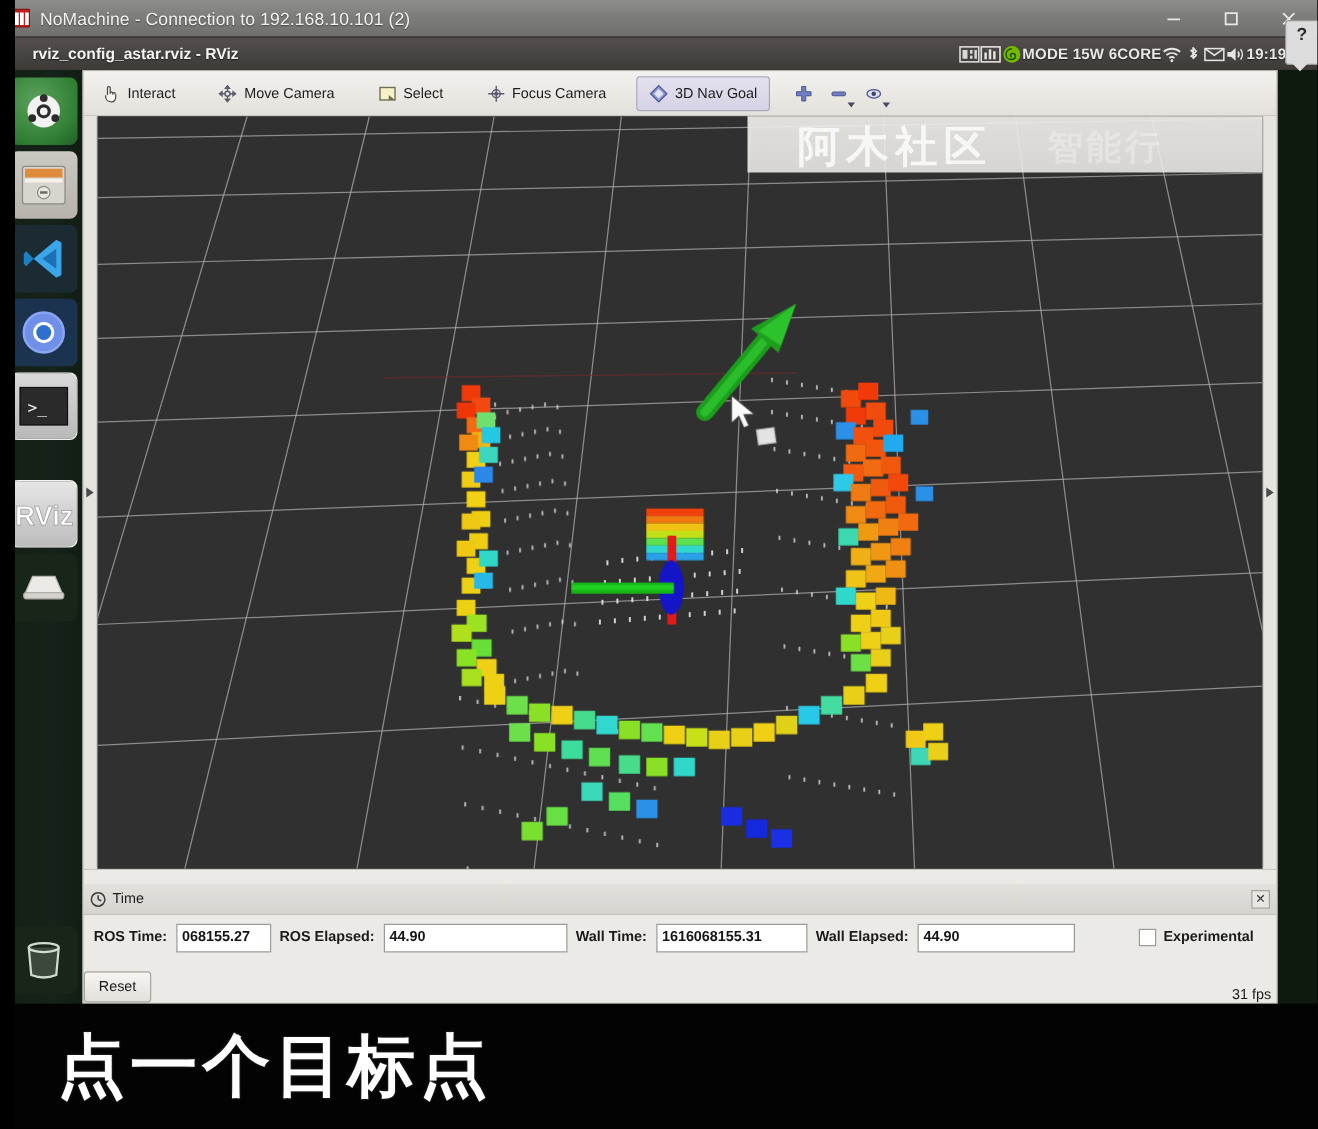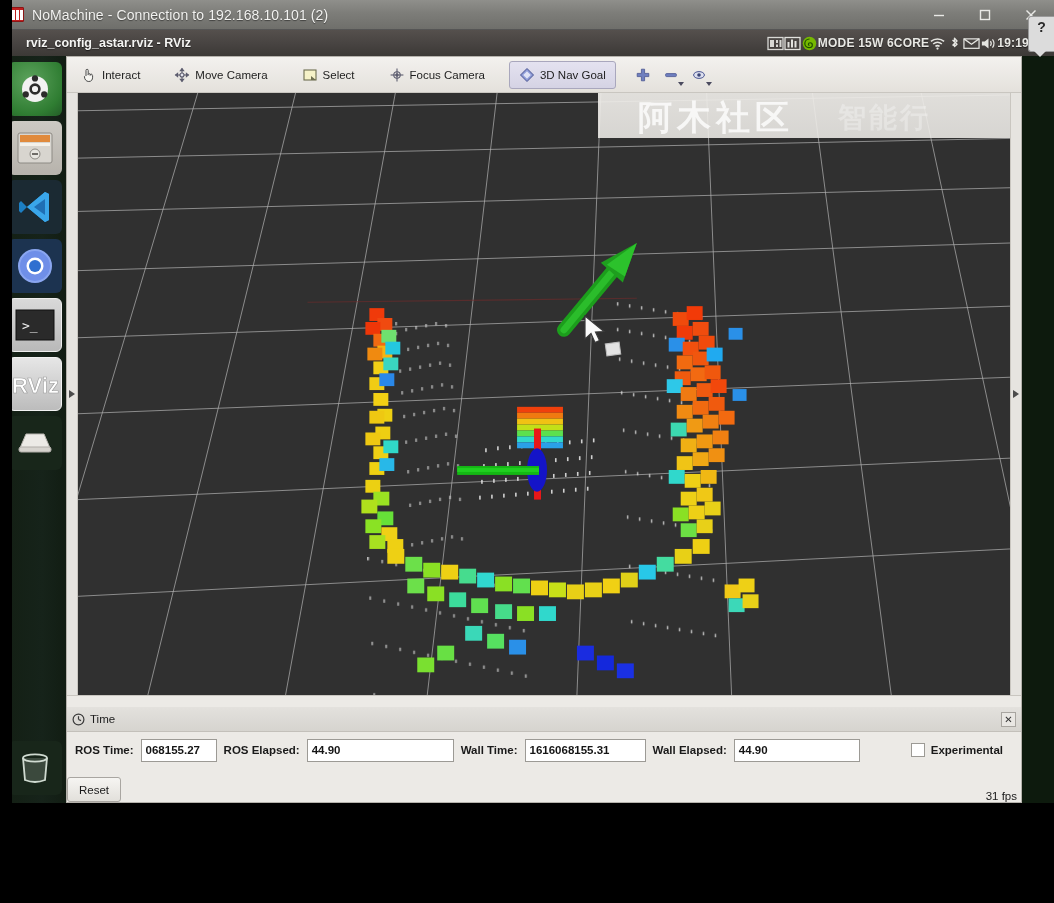--- a/index.html
+++ b/index.html
@@ -85,21 +85,21 @@
   }
   .launcher-icon {
     width: 54px; height: 54px; border-radius: 6px; position: relative; flex: none;
     display: flex; align-items: center; justify-content: center; overflow: hidden;
   }
   .li-ubuntu { background: radial-gradient(circle at 40% 35%, #5da35d, #2f7d32 70%, #235c27); }
   .li-files  { background: linear-gradient(to bottom, #ccc9c3, #b7b3ac); }
   .li-code   { background: #1b2a33; }
   .li-chrom  { background: #1c3350; }
   .li-term   { background: linear-gradient(to bottom,#d9d9d9,#b9b9b9); border:1px solid #eee; }
-  .li-rviz   { background: linear-gradient(to bottom,#e6e6e6,#bcbcbc); border:1px solid #f2f2f2; }
+  .li-rviz   { background: linear-gradient(to bottom,#e6e6e6,#bcbcbc); border:1px solid #f2f2f2;margin-top:27px; }
   .li-disk   { background: #18261a; }
   .li-trash  { background: #18261a; }
   .launcher-spacer { flex: 1 1 auto; }
 
   
   .rviz {
     position: absolute; left: 66px; top: 26px; width: 956px; height: 747px;
     background: #eceae6; border: 1px solid #b5b2ac;
     display: flex; flex-direction: column;
   }
@@ -915,15 +915,18 @@
         </div>
 
         <div class="time-row2">
           <div class="reset-btn">Reset</div>
           <div class="fps">31 fps</div>
         </div>
       </div>
     </div>
   </div>
 
+  <div class="caption-bar">
+    <div class="caption-text">点一个目标点</div>
+  </div>
 
   <div class="dark-edge-l"></div>
 </div>
 
 </body></html>

